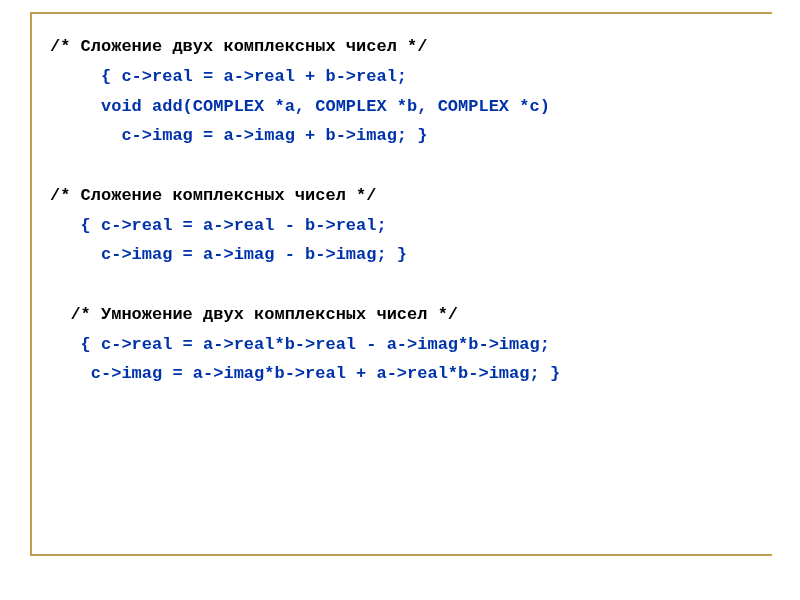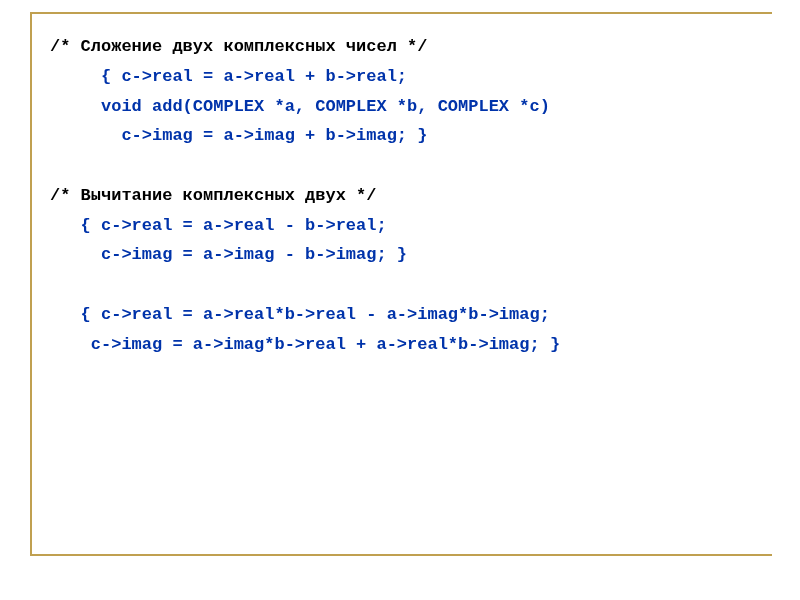--- a/index.html
+++ b/index.html
@@ -43,22 +43,23 @@
 
 <div class="frame">
   <div class="content">
 
     <div class="line comment">/* Сложение двух комплексных чисел */</div>
     <div class="line code">     { c-&gt;real = a-&gt;real + b-&gt;real;</div>
     <div class="line code">     void add(COMPLEX *a, COMPLEX *b, COMPLEX *c)</div>
     <div class="line code">       c-&gt;imag = a-&gt;imag + b-&gt;imag; }</div>
     <div class="line"> </div>
 
-    <div class="line comment">/* Вычитание комплексных двух */</div>
+    <div class="line comment">/* Сложение комплексных чисел */</div>
     <div class="line code">   { c-&gt;real = a-&gt;real - b-&gt;real;</div>
     <div class="line code">     c-&gt;imag = a-&gt;imag - b-&gt;imag; }</div>
     <div class="line"> </div>
 
+    <div class="line comment">  /* Умножение двух комплексных чисел */</div>
     <div class="line code">   { c-&gt;real = a-&gt;real*b-&gt;real - a-&gt;imag*b-&gt;imag;</div>
     <div class="line code">    c-&gt;imag = a-&gt;imag*b-&gt;real + a-&gt;real*b-&gt;imag; }</div>
 
   </div>
 </div>
 
 </body></html>

